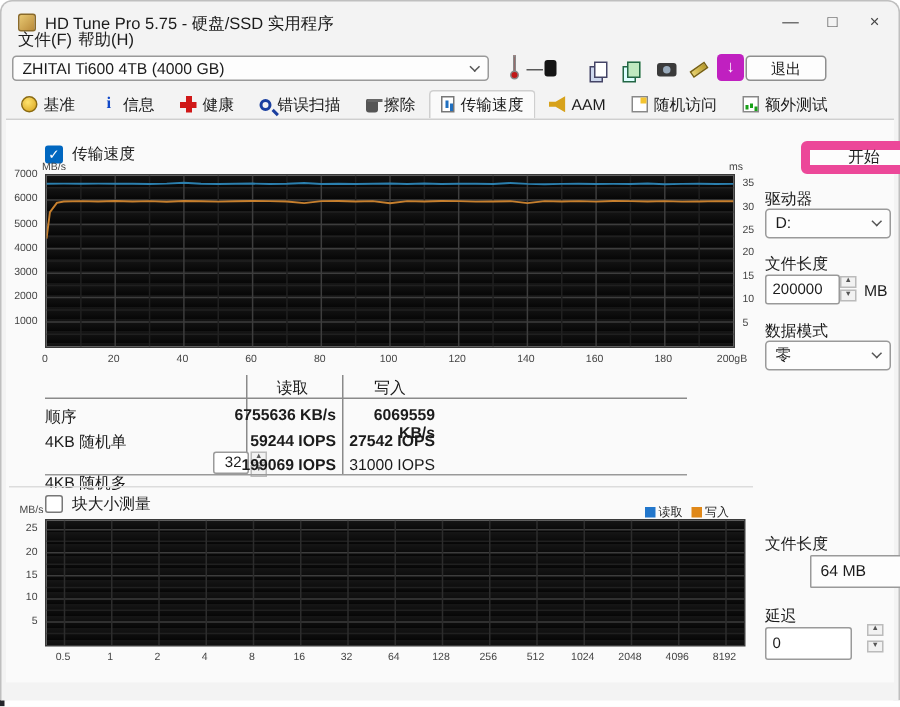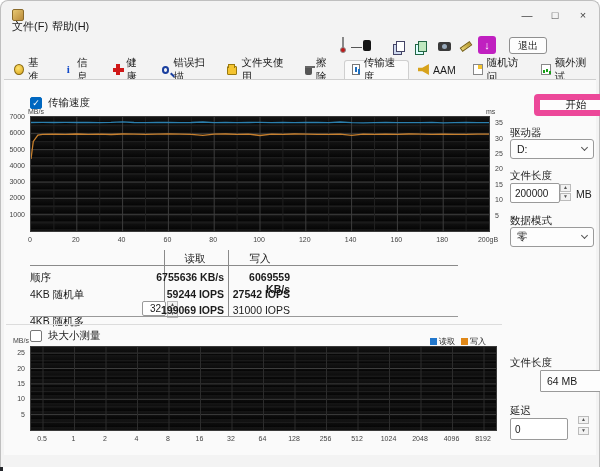--- a/index.html
+++ b/index.html
@@ -74,27 +74,32 @@
 <div id="wrap">
 
   <div class="abs" style="left:268px;top:0;width:34px;height:4px;background:#1d5fb0"></div>
   <div class="abs" style="left:303px;top:0;width:28px;height:4px;background:#123c78"></div>
   <div class="abs" style="left:348px;top:0;width:44px;height:4px;background:#2a6cc4"></div>
   <div class="abs" style="left:0;top:452px;width:3px;height:19px;background:#24262b"></div>
 
   <div class="win"></div>
 
   <div class="abs appicon" style="left:12px;top:9px"></div>
+  <div class="abs txt" style="left:30px;top:8px">HD Tune Pro 5.75 - 硬盘/SSD 实用程序</div>
   <div class="abs wctl" style="left:513px;top:6px">—</div>
   <div class="abs wctl" style="left:541px;top:6px">□</div>
   <div class="abs wctl" style="left:569px;top:6px">×</div>
 
   <div class="abs txt" style="left:12px;top:19px">文件(F)</div>
   <div class="abs txt" style="left:52px;top:19px">帮助(H)</div>
 
+  <div class="abs select" style="left:8px;top:37px;width:318px;height:17px">
+    <span>ZHITAI Ti600 4TB (4000 GB)</span>
+    <span class="chev"></span>
+  </div>
 
   <div class="abs" style="left:340px;top:37px;width:6px;height:16px">
     <div style="position:absolute;left:2px;top:0;width:2px;height:12px;background:#c01818;border:1px solid #888;border-bottom:none"></div>
     <div style="position:absolute;left:0;top:10px;width:6px;height:6px;border-radius:50%;background:#c01818;border:1px solid #888"></div>
   </div>
   <div class="abs txt" style="left:351px;top:40px">—</div>
   <div class="abs" style="left:363px;top:40px;width:8px;height:11px;background:#141414;border-radius:2px"></div>
 
   <div class="tbtn" style="left:392px;top:38px">
     <span style="width:9px;height:11px;background:#fff;border:1px solid #446;box-shadow:-3px 3px 0 -1px #cdd8ee,-3px 3px 0 0 #446"></span>
@@ -104,42 +109,38 @@
   </div>
   <div class="tbtn" style="left:436px;top:38px">
     <span style="width:13px;height:9px;background:#3a3a3a;border-radius:2px;position:relative">
       <span style="position:absolute;left:4px;top:2px;width:5px;height:5px;border-radius:50%;background:#9ab"></span>
     </span>
   </div>
   <div class="tbtn" style="left:458px;top:38px">
     <span style="width:12px;height:5px;background:linear-gradient(90deg,#e8d26e,#b89a28);border:1px solid #776010;transform:rotate(-35deg)"></span>
   </div>
   <div class="tbtn" style="left:478px;top:36px;width:18px;height:18px;background:#c020c0;border-radius:3px;color:#fff;font-size:11px;font-weight:bold">↓</div>
-  <div class="abs btn" style="left:509px;top:37px;width:38px;height:17px">退出</div>
+  <div class="abs btn" style="left:497px;top:37px;width:54px;height:17px">退出</div>
 
   <div class="tabrow">
     <div class="tab">
         <span class="ticon i-gauge"></span>
         <span>基准</span>
       </div>
     <div class="tab">
         <span class="ticon i-info">i</span>
         <span>信息</span>
       </div>
     <div class="tab">
         <span class="ticon i-cross"></span>
         <span>健康</span>
       </div>
     <div class="tab">
         <span class="ticon i-mag"></span>
         <span>错误扫描</span>
-      </div>
-    <div class="tab">
-        <span class="ticon i-folder"></span>
-        <span>文件夹使用</span>
       </div>
     <div class="tab">
         <span class="ticon i-trash"></span>
         <span>擦除</span>
       </div>
     <div class="tab sel">
         <span class="ticon i-file"></span>
         <span>传输速度</span>
       </div>
     <div class="tab">

